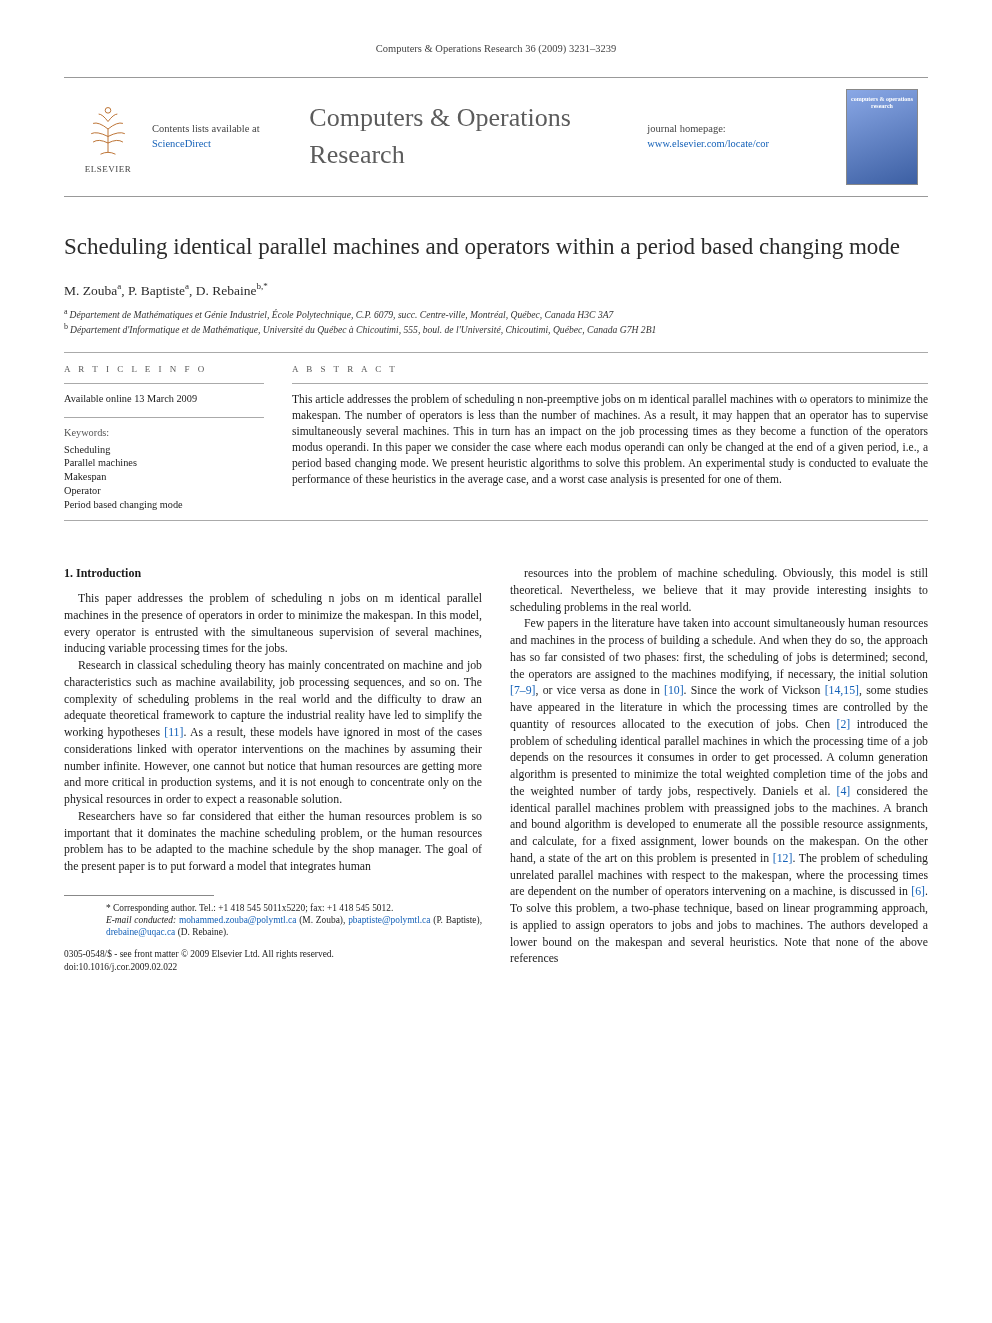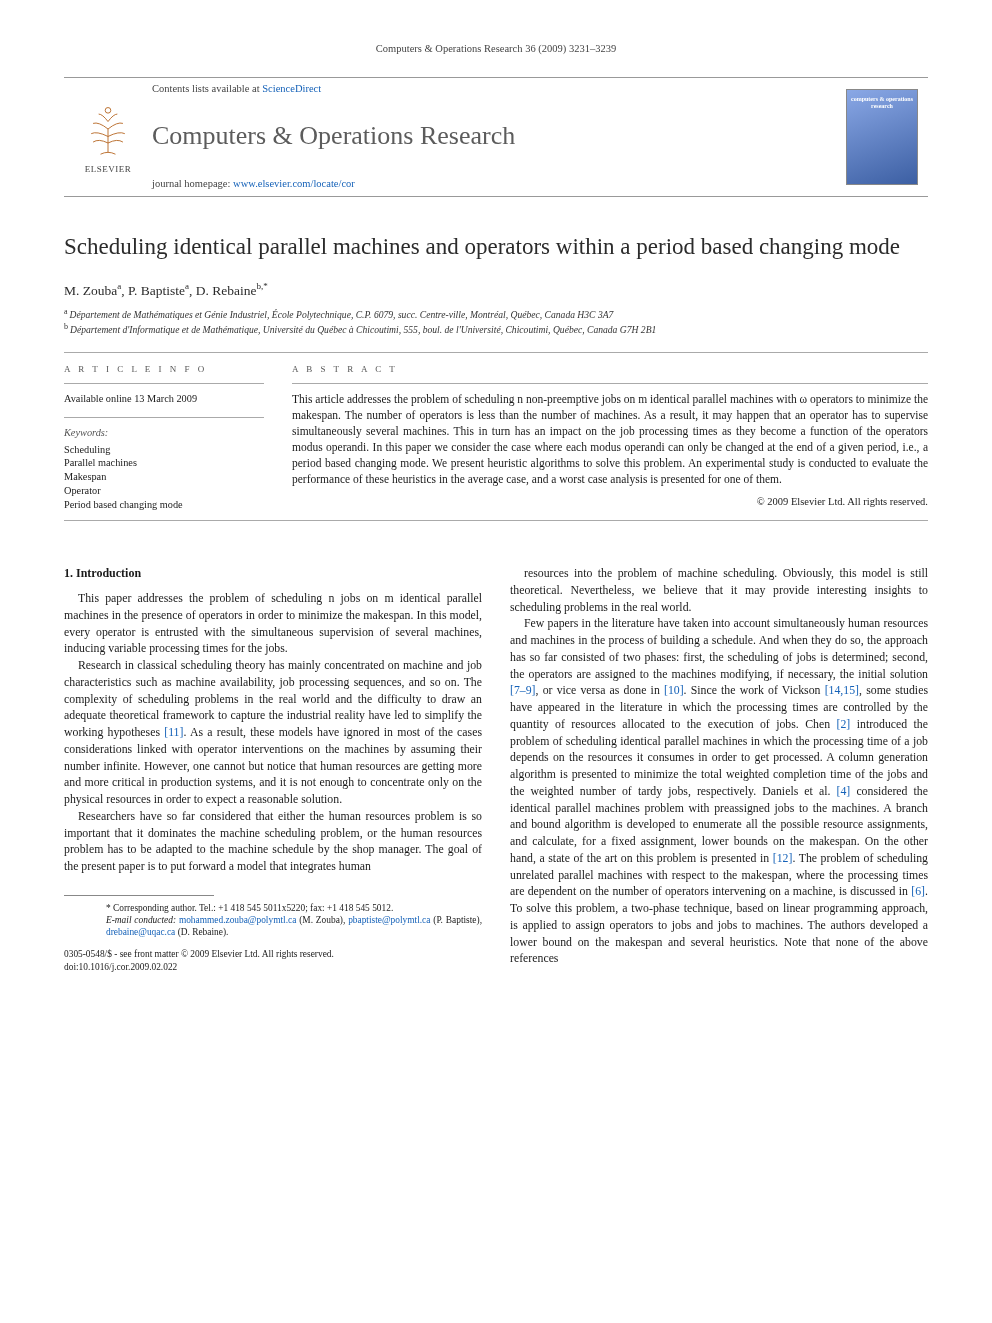--- a/index.html
+++ b/index.html
@@ -19,21 +19,21 @@
     border-bottom: 1px solid #999;
     display: flex;
     align-items: stretch;
     height: 120px;
     margin-bottom: 36px;
   }
   .mast-left { width: 88px; display:flex; align-items:center; justify-content:center; flex-direction:column; }
   .elsevier-logo { width:60px; height:60px; display:flex; align-items:center; justify-content:center; }
   .elsevier-logo svg { width:56px; height:56px; }
   .elsevier-name { font-size:9px; color:#444; margin-top:4px; letter-spacing:.5px; }
-  .mast-center { flex:1; display:flex; flex-direction:column; align-items:flex-start; justify-content:center;gap:12px; }
+  .mast-center { flex:1; display:flex; flex-direction:row; align-items:center; justify-content:center; }
   .contents-line { font-size:10.5px; color:#444; }
   .contents-line a, a { color:#1461b8; text-decoration:none; }
   .journal-title { font-size:26px; color:#5c5c5c; font-weight:400; margin:10px 0 10px; font-family: Georgia, serif; }
   .homepage-line { font-size:10.5px; color:#444; }
   .mast-right { width:92px; display:flex; align-items:center; justify-content:center; }
   .cover-thumb {
     width:72px; height:96px;
     background: linear-gradient(160deg,#8aa8e6 0%, #3c5fa3 100%);
     border:1px solid #888;
     display:flex; flex-direction:column; align-items:center; justify-content:flex-start;
@@ -49,21 +49,21 @@
   }
   .authors { font-size:13.5px; margin-bottom:8px; color:#2b2b2b; }
   .authors sup { font-size:9px; }
   .affils { font-size:9.6px; font-style:italic; color:#333; line-height:1.35; margin-bottom:14px; }
   .affils sup { font-style:normal; font-size:8px; margin-right:2px; }
   .rule { border:none; border-top:1px solid #aaa; margin:8px 0 10px; }
   .info-abstract { display:flex; gap:28px; margin-bottom:6px; }
   .info-col { width:200px; font-size:10.3px; }
   .info-head { font-size:9px; letter-spacing:3px; color:#555; margin-bottom:8px; }
   .info-avail { margin-bottom:10px; }
-  .kw-head { font-style:italic; color:#555; margin-bottom:2px; }
+  .kw-head { color:#555; margin-bottom:2px; }
   .kw-list div { line-height:1.35; }
   .abs-col { flex:1; font-size:11.5px; }
   .abs-head { font-size:9px; letter-spacing:3px; color:#555; margin-bottom:8px; }
   .abs-text { text-align:justify; line-height:1.38; }
   .copyright { text-align:right; font-size:10.5px; margin-top:8px; }
   .body-cols {
     column-count: 2;
     column-gap: 28px;
     text-align: justify;
     margin-top:44px;
@@ -149,21 +149,20 @@
       <div>Parallel machines</div>
       <div>Makespan</div>
       <div>Operator</div>
       <div>Period based changing mode</div>
     </div>
   </div>
   <div class="abs-col">
     <div class="abs-head">A B S T R A C T</div>
     <hr class="rule" style="margin:6px 0 8px">
     <div class="abs-text">This article addresses the problem of scheduling n non-preemptive jobs on m identical parallel machines with ω operators to minimize the makespan. The number of operators is less than the number of machines. As a result, it may happen that an operator has to supervise simultaneously several machines. This in turn has an impact on the job processing times as they become a function of the operators modus operandi. In this paper we consider the case where each modus operandi can only be changed at the end of a given period, i.e., a period based changing mode. We present heuristic algorithms to solve this problem. An experimental study is conducted to evaluate the performance of these heuristics in the average case, and a worst case analysis is presented for one of them.</div>
-    <div class="copyright">© 2009 Elsevier Ltd. All rights reserved.</div>
   </div>
 </div>
 
 <hr class="rule">
 
 <div class="body-cols">
   <div class="sec-head">
     <span>1.</span>
     <span>Introduction</span>
   </div>

